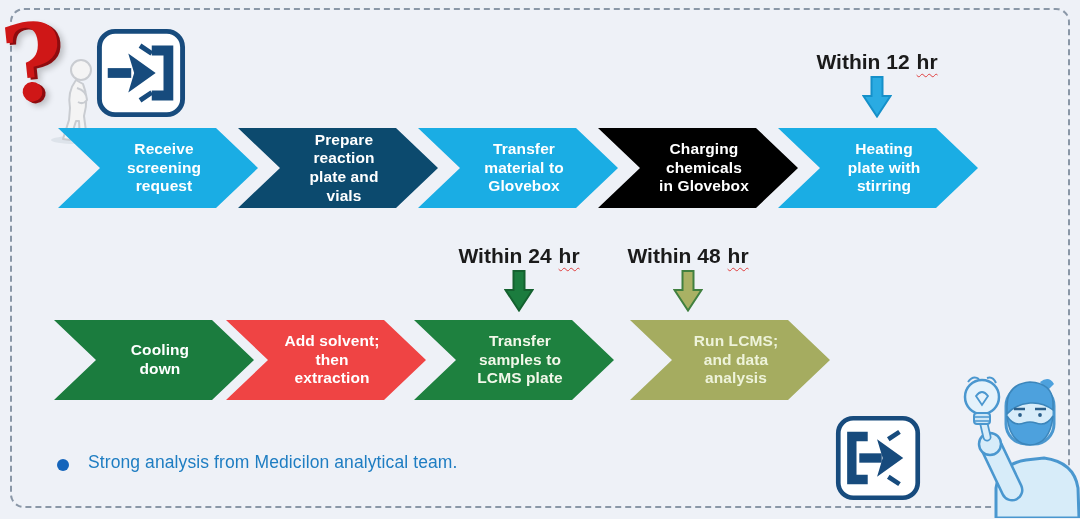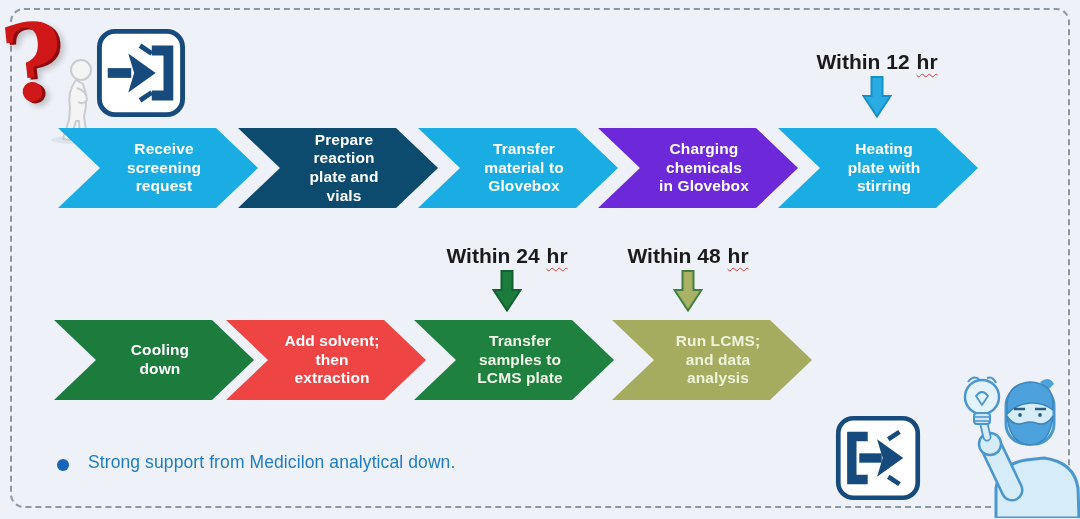--- a/index.html
+++ b/index.html
@@ -93,21 +93,21 @@
     <span class="chev-label">Prepare
 reaction
 plate and
 vials</span>
   </div>
   <div class="chev r1" style="left: 418px; background-color: rgb(26, 173, 228); color: rgb(255, 255, 255);">
     <span class="chev-label">Transfer
 material to
 Glovebox</span>
   </div>
-  <div class="chev r1" style="left: 598px; background-color: #6d28d9; color: rgb(255, 255, 255);">
+  <div class="chev r1" style="left: 598px; background-color: #000000; color: rgb(255, 255, 255);">
     <span class="chev-label">Charging
 chemicals
 in Glovebox</span>
   </div>
   <div class="chev r1" style="left: 778px; background-color: rgb(26, 173, 228); color: rgb(255, 255, 255);">
     <span class="chev-label">Heating
 plate with
 stirring</span>
   </div>
 
@@ -118,34 +118,34 @@
   <div class="chev r2" style="left: 226px; background-color: #ef4444; color: rgb(255, 255, 255);">
     <span class="chev-label">Add solvent;
 then
 extraction</span>
   </div>
   <div class="chev r2" style="left: 414px; background-color: rgb(30, 129, 63); color: rgb(242, 247, 233);">
     <span class="chev-label">Transfer
 samples to
 LCMS plate</span>
   </div>
-  <div class="chev r2" style="left: 612px; background-color: rgb(165, 172, 96); color: rgb(238, 243, 218);">
+  <div class="chev r2" style="left: 630px; background-color: rgb(165, 172, 96); color: rgb(238, 243, 218);">
     <span class="chev-label">Run LCMS;
 and data
 analysis</span>
   </div>
 
   <div class="annot" style="left:772px;top:50px">
     <div class="annot-text"><span>Within 12</span><span class="annot-unit">hr</span></div>
     <svg class="down-arrow" width="30" height="42" viewBox="0 0 30 42">
       <polygon points="9.5,1 20.5,1 20.5,20 28.5,20 15,40.5 1.5,20 9.5,20" stroke-width="2" stroke-linejoin="miter" style="fill: rgb(42, 171, 226); stroke: rgb(21, 144, 201);"></polygon>
     </svg>
   </div>
 
-  <div class="annot" style="left:402px;top:244px">
+  <div class="annot" style="left:414px;top:244px">
     <div class="annot-text"><span>Within 24</span><span class="annot-unit">hr</span></div>
     <svg class="down-arrow" width="30" height="42" viewBox="0 0 30 42">
       <polygon points="9.5,1 20.5,1 20.5,20 28.5,20 15,40.5 1.5,20 9.5,20" stroke-width="2" stroke-linejoin="miter" style="fill: rgb(27, 124, 62); stroke: rgb(20, 97, 47);"></polygon>
     </svg>
   </div>
 
   <div class="annot" style="left:583px;top:244px">
     <div class="annot-text"><span>Within 48</span><span class="annot-unit">hr</span></div>
     <svg class="down-arrow" width="30" height="42" viewBox="0 0 30 42">
       <polygon points="9.5,1 20.5,1 20.5,20 28.5,20 15,40.5 1.5,20 9.5,20" stroke-width="2" stroke-linejoin="miter" style="fill: rgb(169, 177, 100); stroke: rgb(65, 128, 63);"></polygon>
@@ -180,15 +180,15 @@
     <path d="M47 67 L43.5 52" stroke="#d7ecf9" stroke-width="5.5" stroke-linecap="round" fill="none"></path>
 
     <circle cx="42" cy="27" r="17" fill="#e4f2fb" stroke="#4a97cf" stroke-width="2.5"></circle>
     <path d="M28 12 q5 -7 11 -3 M47 8 q6 -2 9 5" stroke="#4a97cf" stroke-width="2" fill="none"></path>
     <path d="M36 26 q6 -8 12 0 l-6 9 z" fill="none" stroke="#4a97cf" stroke-width="1.8"></path>
     <rect x="34" y="43" width="16" height="11" rx="3" fill="#cfe7f6" stroke="#4a97cf" stroke-width="2"></rect>
     <path d="M35 47 h14 M35 51 h14" stroke="#4a97cf" stroke-width="1.5"></path>
   </svg>
 
   <span class="note-bullet" style="background-color: rgb(21, 101, 187);"></span>
-  <span class="note-text" style="color: rgb(30, 125, 194);">Strong support from Medicilon analytical down.</span>
+  <span class="note-text" style="color: rgb(30, 125, 194);">Strong analysis from Medicilon analytical team.</span>
 
 </div>
 
 </body></html>

